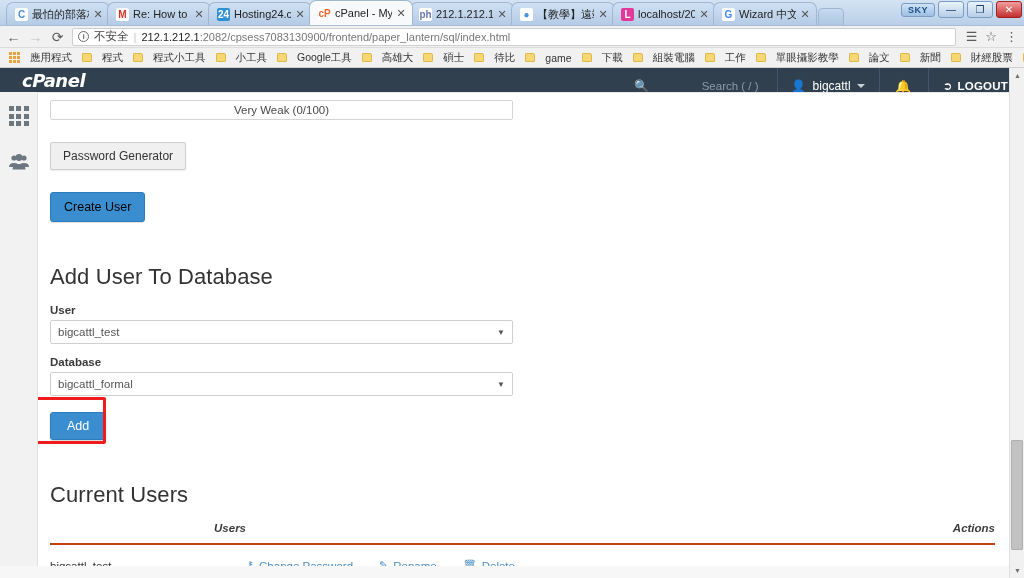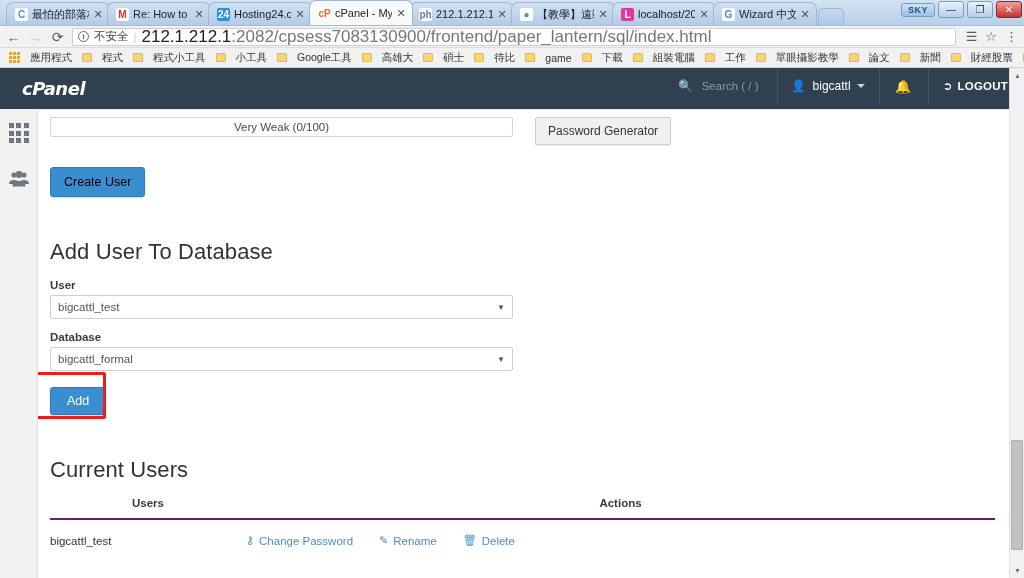--- a/index.html
+++ b/index.html
@@ -126,21 +126,21 @@
     overflow: hidden;
   }
   .sec-ico {
     width: 11px; height: 11px; border-radius: 50%;
     border: 1.3px solid #6b6b6b; color: #6b6b6b;
     font-size: 8px; line-height: 9px; text-align: center;
     flex: 0 0 11px; font-weight: bold;
   }
   .sec-label { color: #444; font-size: 11.5px; white-space: nowrap; }
   .om-sep { color: #c8c8c8; }
-  .url { color: #777; white-space: nowrap; font-size: 17px; }
+  .url { color: #777; white-space: nowrap; font-size: 11px; }
   .url b { color: #222; font-weight: normal; }
   .nav-right { display: flex; align-items: center; gap: 8px; padding-left: 3px;}
   .nav-right span { font-size: 13px; color: #5b5b5b; }
 
   .bookmarks {
     height: 20px;
     background: #f1f1f1;
     display: flex; align-items: center;
     gap: 2px;
     padding: 0 5px;
@@ -166,21 +166,21 @@
   .viewport {
     position: relative;
     width: 1024px;
     height: 510px;
     background: #f7f7f7;
     overflow: hidden;
   }
 
   
   .cp-header {
-    height: 41px;
+    height: 24px;
     background: #31404f;
     display: flex; align-items: center;
     color: #fff;
     padding-left: 22px;
     position: relative;
   }
   .cp-logo {
     font-size: 18px; font-weight: bold; font-style: italic;
     letter-spacing: -0.5px; color: #fff;
     font-family: "DejaVu Sans", sans-serif;
@@ -189,21 +189,21 @@
     position: absolute; right: 12px; top: 0;
     height: 36px; display: flex; align-items: center;
   }
   .cp-search {
     display: flex; align-items: center; gap: 8px;
     padding: 0 18px 0 12px;
     border-right: 1px solid #455565;
     height: 36px;
   }
   .cp-search .mag { font-size: 12px; color: #d7dde3;}
-  .cp-search-txt { color: #8c99a6; font-size: 11.5px; }
+  .cp-search-txt { color: #8c99a6; font-size: 11.5px; margin-left: 44px; }
   .cp-user {
     display: flex; align-items: center; gap: 6px;
     padding: 0 14px; height: 36px;
     border-right: 1px solid #455565;
     font-size: 12px;
   }
   .cp-bell { padding: 0 16px; height: 36px; display:flex; align-items:center;
              border-right: 1px solid #455565; font-size: 13px; }
   .cp-logout {
     display: flex; align-items: center; gap: 5px;
@@ -227,21 +227,21 @@
 
   .cp-main {
     flex: 1;
     background: #fff;
     padding: 0 0 0 0;
     position: relative;
     overflow: hidden;
   }
   .inner { padding: 8px 20px 0 12px; }
 
-  .pw-row { display: flex; align-items: flex-start; gap: 22px; }
+  .pw-row { display: flex; align-items: flex-start; gap: 22px; flex-direction: column; }
   .pw-meter {
     width: 463px; height: 20px;
     background: #fff;
     border: 1px solid #d4d4d4;
     border-radius: 2px;
     font-size: 11.5px; color: #4a4a4a;
     display: flex; align-items: center; justify-content: center;
   }
   .btn-generator {
     background: #f0f0f0;
@@ -292,23 +292,24 @@
     background: #3a8ed0;
     border: 1px solid #2c7cbb;
     border-radius: 3px;
     color: #fff; font-size: 12.5px;
     padding: 6px 16px;
     box-shadow: 0 1px 2px rgba(0,0,0,.18);
   }
 
   table.users { border-collapse: collapse; width: 945px; margin-top: 6px; }
   table.users th {
-    text-align: center; font-size: 11.5px; color: #3a3a3a;
+    text-align: right; font-size: 11.5px; color: #3a3a3a;
     padding: 0 0 9px 0; font-weight: bold;
-    border-bottom: 2px solid #701a75;
+    border-bottom: 2px solid #c2410c;
+    font-style: italic;
   }
   table.users td { padding: 14px 0 12px 0; font-size: 11.5px; color: #333; }
   th.col-users, td.col-users { width: 196px; }
   .act { display: inline-flex; align-items: center; gap: 5px; color: #4c8fc4; font-size: 11.5px; margin-right: 26px; }
   .act .ai { font-size: 11px; }
 
   
   .pagescroll {
     position: absolute; right: 0; top: 0;
     width: 15px; height: 510px;

